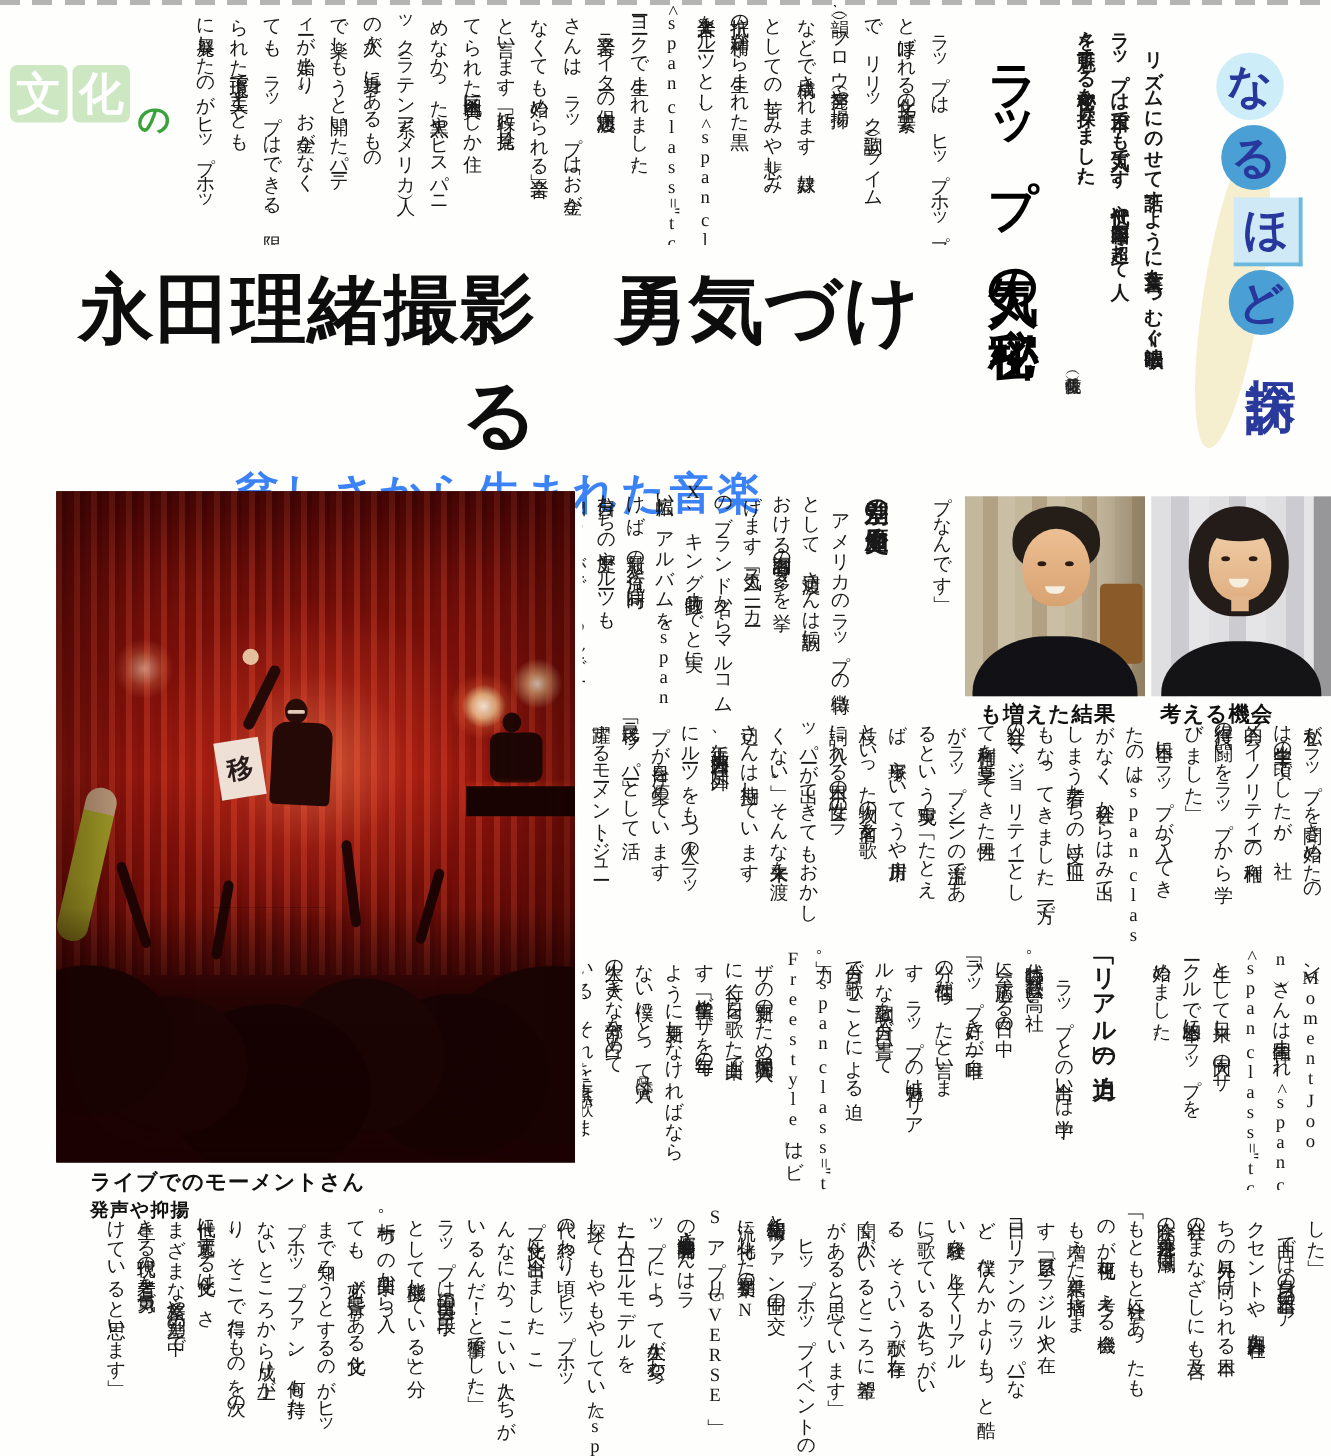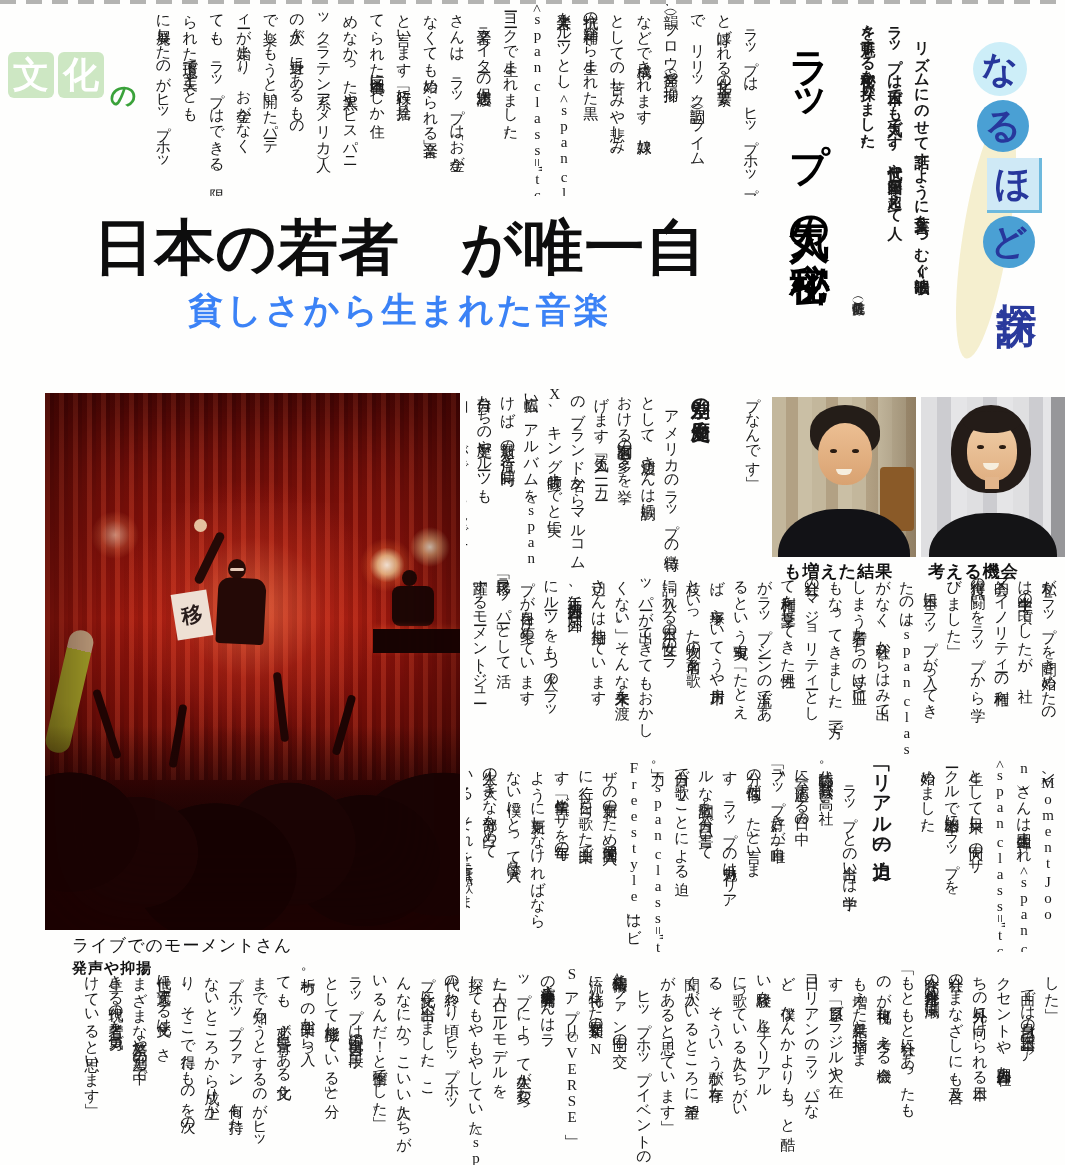--- a/index.html
+++ b/index.html
@@ -109,21 +109,21 @@
       radial-gradient(ellipse 62px 56px at 22% 62%,#120304 99%,transparent),
       radial-gradient(ellipse 82px 70px at 41% 72%,#0a0102 99%,transparent),
       radial-gradient(ellipse 66px 62px at 59% 58%,#100304 99%,transparent),
       radial-gradient(ellipse 76px 66px at 77% 66%,#0b0203 99%,transparent),
       radial-gradient(ellipse 92px 72px at 96% 58%,#0e0304 99%,transparent),
       linear-gradient(180deg,transparent,rgba(18,2,3,.85) 42%,#130203);}
   .ph-tint{inset:0;background:rgba(185,30,12,.07);box-shadow:inset 0 0 70px 26px rgba(25,0,0,.5);}
 
   .photo-caption{position:absolute;left:72px;top:934px;
     font-family:"Liberation Sans","DejaVu Sans",sans-serif;color:#111;}
-  .photo-caption .c1{font-size:17px;font-weight:400;letter-spacing:1px;}
+  .photo-caption .c1{font-size:17px;font-weight:700;letter-spacing:1px;}
   .photo-caption .c2{font-size:15px;font-weight:700;letter-spacing:1px;margin-top:2px;}
 
   
   .portrait{position:absolute;width:144px;height:160px;overflow:hidden;}
   .portrait *{position:absolute;}
   .pt1{left:772px;top:397px;
     background:repeating-linear-gradient(90deg,#c3b79c 0 14px,#b2a184 14px 26px,#cabfa5 26px 40px);}
   .pt1-shade{right:0;top:0;width:34%;height:100%;background:linear-gradient(90deg,transparent,rgba(95,75,50,.4));}
   .pt1-chair{right:2px;bottom:26px;width:34px;height:64px;background:#8a5a28;border-radius:4px;}
   .pt-hair1{left:38px;top:8px;width:70px;height:52px;border-radius:52% 52% 42% 42%;background:#241d18;}
@@ -197,21 +197,21 @@
       <div>ック（ラテン系アメリカ人）</div>
       <div>の人々が、身近にあるもの</div>
       <div>で楽しもうと開いたパーテ</div>
       <div>ィーが始まり。お金がなく</div>
       <div>ても、ラップはできる。限</div>
       <div>られた環境下で工夫ととも</div>
       <div>に発展したのがヒップホッ</div>
     </div>
 
   <div class="headlines">
-    <div class="h1">日本の若者　が唯一自</div>
+    <div class="h1">永田理緒撮影　勇気づける</div>
     <div class="h2">貧しさから生まれた音楽</div>
   </div>
 
   <div class="photo">
     <div class="ph-base"></div>
     <div class="ph-streaks"></div>
     <div class="ph-glow"></div>
     <div class="ph-spot1"></div>
     <div class="ph-spot2"></div>
     <div class="ph-spot3"></div>

